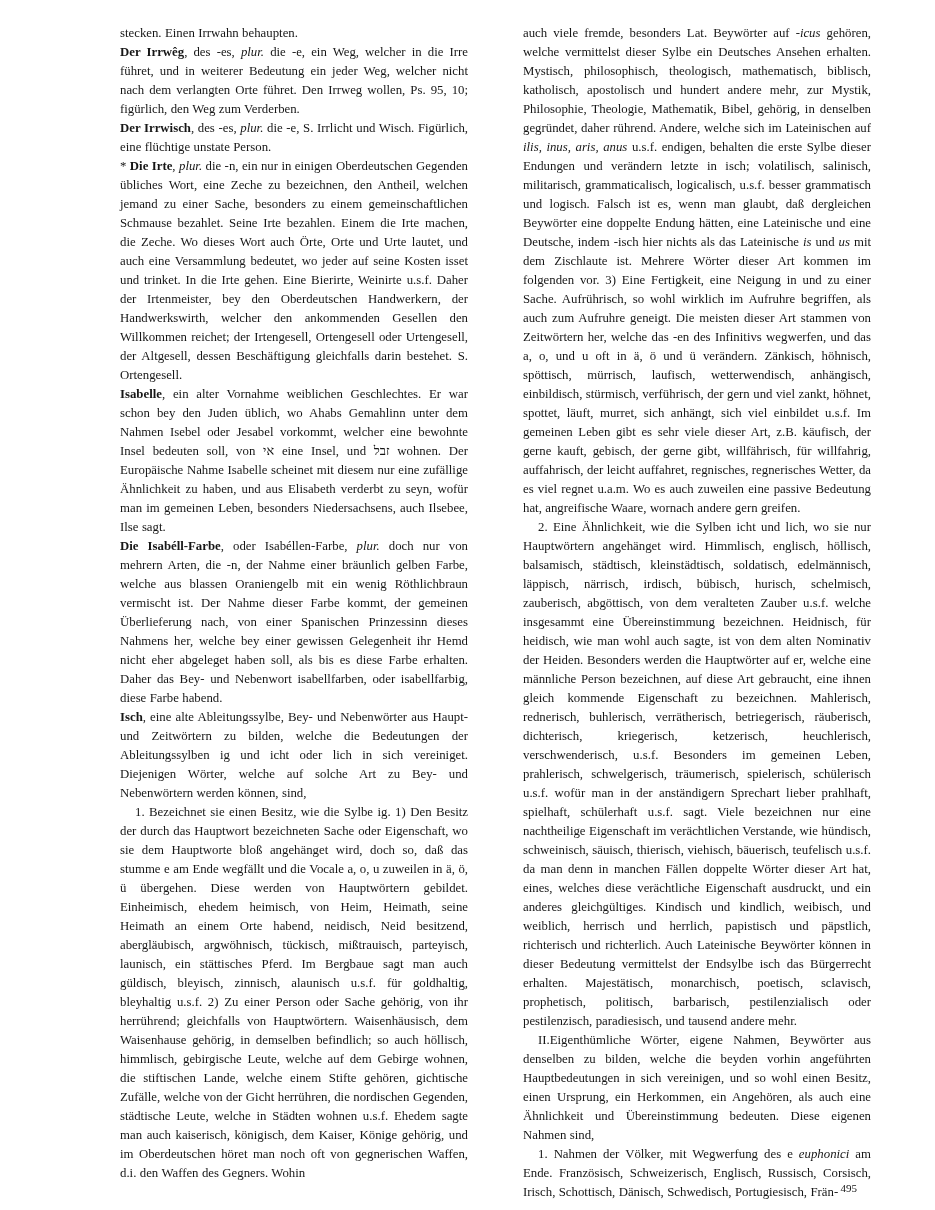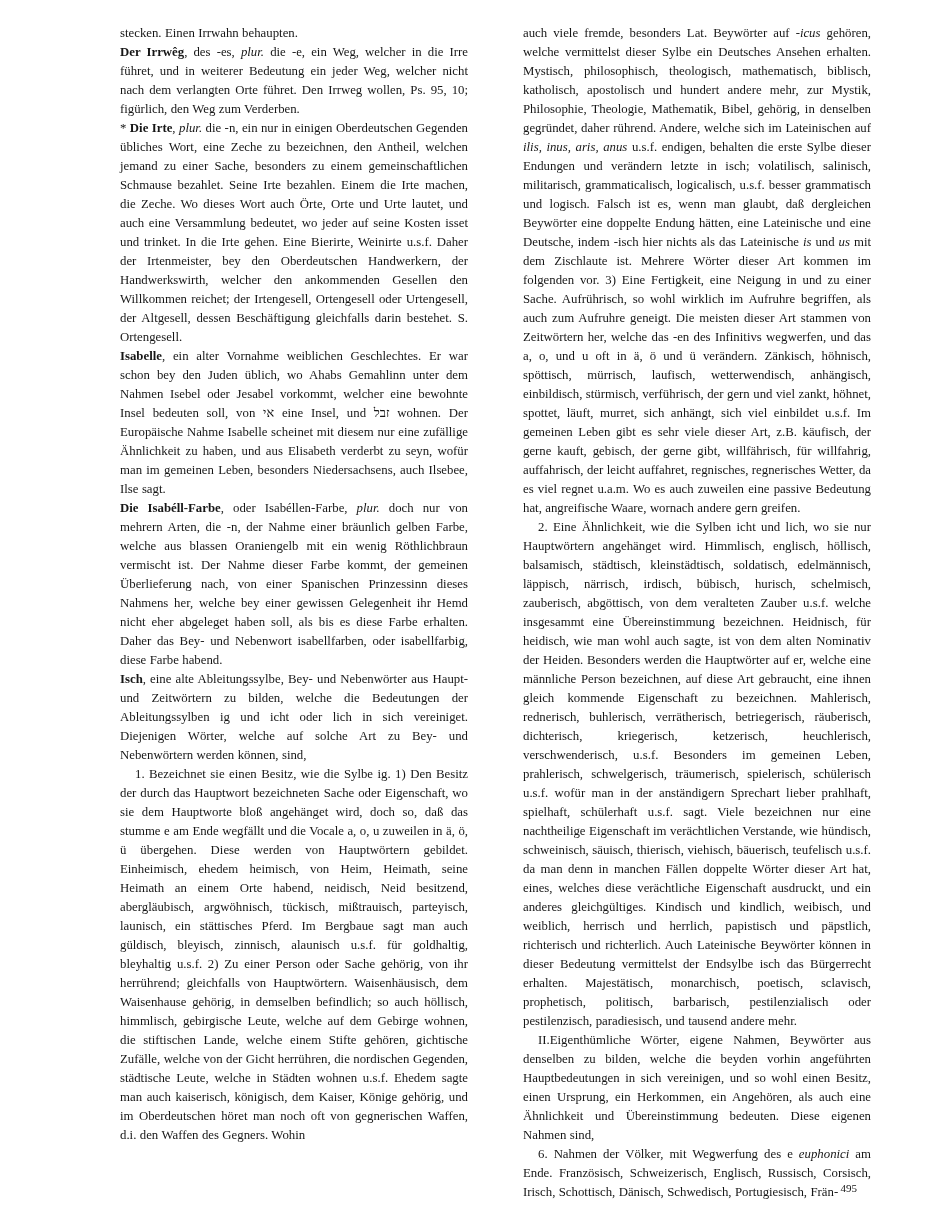--- a/index.html
+++ b/index.html
@@ -50,27 +50,28 @@
   }
 </style>
 </head>
 <body>
 
 <div class="page">
   <div class="columns">
     <div class="column" id="col-left">
         <p class="para"><span>stecken. Einen Irrwahn behaupten.</span></p>
         <p class="para"><span class="bold">Der Irrwêg</span><span>, des -es, </span><span class="italic">plur.</span><span> die -e, ein Weg, welcher in die Irre führet, und in weiterer Bedeutung ein jeder Weg, welcher nicht nach dem verlangten Orte führet. Den Irrweg wollen, Ps. 95, 10; figürlich, den Weg zum Verderben.</span></p>
+        <p class="para"><span class="bold">Der Irrwisch</span><span>, des -es, </span><span class="italic">plur.</span><span> die -e, S. Irrlicht und Wisch. Figürlich, eine flüchtige unstate Person.</span></p>
         <p class="para"><span>* </span><span class="bold">Die Irte</span><span>, </span><span class="italic">plur.</span><span> die -n, ein nur in einigen Oberdeutschen Gegenden übliches Wort, eine Zeche zu bezeichnen, den Antheil, welchen jemand zu einer Sache, besonders zu einem gemeinschaftlichen Schmause bezahlet. Seine Irte bezahlen. Einem die Irte machen, die Zeche. Wo dieses Wort auch Örte, Orte und Urte lautet, und auch eine Versammlung bedeutet, wo jeder auf seine Kosten isset und trinket. In die Irte gehen. Eine Bierirte, Weinirte u.s.f. Daher der Irtenmeister, bey den Oberdeutschen Handwerkern, der Handwerkswirth, welcher den ankommenden Gesellen den Willkommen reichet; der Irtengesell, Ortengesell oder Urtengesell, der Altgesell, dessen Beschäftigung gleichfalls darin bestehet. S. Ortengesell.</span></p>
         <p class="para"><span class="bold">Isabelle</span><span>, ein alter Vornahme weiblichen Geschlechtes. Er war schon bey den Juden üblich, wo Ahabs Gemahlinn unter dem Nahmen Isebel oder Jesabel vorkommt, welcher eine bewohnte Insel bedeuten soll, von </span><span>אי</span><span> eine Insel, und </span><span>זבל</span><span> wohnen. Der Europäische Nahme Isabelle scheinet mit diesem nur eine zufällige Ähnlichkeit zu haben, und aus Elisabeth verderbt zu seyn, wofür man im gemeinen Leben, besonders Niedersachsens, auch Ilsebee, Ilse sagt.</span></p>
         <p class="para"><span class="bold">Die Isabéll-Farbe</span><span>, oder Isabéllen-Farbe, </span><span class="italic">plur.</span><span> doch nur von mehrern Arten, die -n, der Nahme einer bräunlich gelben Farbe, welche aus blassen Oraniengelb mit ein wenig Röthlichbraun vermischt ist. Der Nahme dieser Farbe kommt, der gemeinen Überlieferung nach, von einer Spanischen Prinzessinn dieses Nahmens her, welche bey einer gewissen Gelegenheit ihr Hemd nicht eher abgeleget haben soll, als bis es diese Farbe erhalten. Daher das Bey- und Nebenwort isabellfarben, oder isabellfarbig, diese Farbe habend.</span></p>
         <p class="para"><span class="bold">Isch</span><span>, eine alte Ableitungssylbe, Bey- und Nebenwörter aus Haupt- und Zeitwörtern zu bilden, welche die Bedeutungen der Ableitungssylben ig und icht oder lich in sich vereiniget. Diejenigen Wörter, welche auf solche Art zu Bey- und Nebenwörtern werden können, sind,</span></p>
         <p class="para indent"><span>1. Bezeichnet sie einen Besitz, wie die Sylbe ig. 1) Den Besitz der durch das Hauptwort bezeichneten Sache oder Eigenschaft, wo sie dem Hauptworte bloß angehänget wird, doch so, daß das stumme e am Ende wegfällt und die Vocale a, o, u zuweilen in ä, ö, ü übergehen. Diese werden von Hauptwörtern gebildet. Einheimisch, ehedem heimisch, von Heim, Heimath, seine Heimath an einem Orte habend, neidisch, Neid besitzend, abergläubisch, argwöhnisch, tückisch, mißtrauisch, parteyisch, launisch, ein stättisches Pferd. Im Bergbaue sagt man auch güldisch, bleyisch, zinnisch, alaunisch u.s.f. für goldhaltig, bleyhaltig u.s.f. 2) Zu einer Person oder Sache gehörig, von ihr herrührend; gleichfalls von Hauptwörtern. Waisenhäusisch, dem Waisenhause gehörig, in demselben befindlich; so auch höllisch, himmlisch, gebirgische Leute, welche auf dem Gebirge wohnen, die stiftischen Lande, welche einem Stifte gehören, gichtische Zufälle, welche von der Gicht herrühren, die nordischen Gegenden, städtische Leute, welche in Städten wohnen u.s.f. Ehedem sagte man auch kaiserisch, königisch, dem Kaiser, Könige gehörig, und im Oberdeutschen höret man noch oft von gegnerischen Waffen, d.i. den Waffen des Gegners. Wohin</span></p>
       </div>
     <div class="column" id="col-right">
         <p class="para"><span>auch viele fremde, besonders Lat. Beywörter auf </span><span class="italic">-icus</span><span> gehören, welche vermittelst dieser Sylbe ein Deutsches Ansehen erhalten. Mystisch, philosophisch, theologisch, mathematisch, biblisch, katholisch, apostolisch und hundert andere mehr, zur Mystik, Philosophie, Theologie, Mathematik, Bibel, gehörig, in denselben gegründet, daher rührend. Andere, welche sich im Lateinischen auf </span><span class="italic">ilis, inus, aris, anus</span><span> u.s.f. endigen, behalten die erste Sylbe dieser Endungen und verändern letzte in isch; volatilisch, salinisch, militarisch, grammaticalisch, logicalisch, u.s.f. besser grammatisch und logisch. Falsch ist es, wenn man glaubt, daß dergleichen Beywörter eine doppelte Endung hätten, eine Lateinische und eine Deutsche, indem -isch hier nichts als das Lateinische </span><span class="italic">is</span><span> und </span><span class="italic">us</span><span> mit dem Zischlaute ist. Mehrere Wörter dieser Art kommen im folgenden vor. 3) Eine Fertigkeit, eine Neigung in und zu einer Sache. Aufrührisch, so wohl wirklich im Aufruhre begriffen, als auch zum Aufruhre geneigt. Die meisten dieser Art stammen von Zeitwörtern her, welche das -en des Infinitivs wegwerfen, und das a, o, und u oft in ä, ö und ü verändern. Zänkisch, höhnisch, spöttisch, mürrisch, laufisch, wetterwendisch, anhängisch, einbildisch, stürmisch, verführisch, der gern und viel zankt, höhnet, spottet, läuft, murret, sich anhängt, sich viel einbildet u.s.f. Im gemeinen Leben gibt es sehr viele dieser Art, z.B. käufisch, der gerne kauft, gebisch, der gerne gibt, willfährisch, für willfahrig, auffahrisch, der leicht auffahret, regnisches, regnerisches Wetter, da es viel regnet u.a.m. Wo es auch zuweilen eine passive Bedeutung hat, angreifische Waare, wornach andere gern greifen.</span></p>
         <p class="para indent"><span>2. Eine Ähnlichkeit, wie die Sylben icht und lich, wo sie nur Hauptwörtern angehänget wird. Himmlisch, englisch, höllisch, balsamisch, städtisch, kleinstädtisch, soldatisch, edelmännisch, läppisch, närrisch, irdisch, bübisch, hurisch, schelmisch, zauberisch, abgöttisch, von dem veralteten Zauber u.s.f. welche insgesammt eine Übereinstimmung bezeichnen. Heidnisch, für heidisch, wie man wohl auch sagte, ist von dem alten Nominativ der Heiden. Besonders werden die Hauptwörter auf er, welche eine männliche Person bezeichnen, auf diese Art gebraucht, eine ihnen gleich kommende Eigenschaft zu bezeichnen. Mahlerisch, rednerisch, buhlerisch, verrätherisch, betriegerisch, räuberisch, dichterisch, kriegerisch, ketzerisch, heuchlerisch, verschwenderisch, u.s.f. Besonders im gemeinen Leben, prahlerisch, schwelgerisch, träumerisch, spielerisch, schülerisch u.s.f. wofür man in der anständigern Sprechart lieber prahlhaft, spielhaft, schülerhaft u.s.f. sagt. Viele bezeichnen nur eine nachtheilige Eigenschaft im verächtlichen Verstande, wie hündisch, schweinisch, säuisch, thierisch, viehisch, bäuerisch, teufelisch u.s.f. da man denn in manchen Fällen doppelte Wörter dieser Art hat, eines, welches diese verächtliche Eigenschaft ausdruckt, und ein anderes gleichgültiges. Kindisch und kindlich, weibisch, und weiblich, herrisch und herrlich, papistisch und päpstlich, richterisch und richterlich. Auch Lateinische Beywörter können in dieser Bedeutung vermittelst der Endsylbe isch das Bürgerrecht erhalten. Majestätisch, monarchisch, poetisch, sclavisch, prophetisch, politisch, barbarisch, pestilenzialisch oder pestilenzisch, paradiesisch, und tausend andere mehr.</span></p>
         <p class="para indent"><span>II.Eigenthümliche Wörter, eigene Nahmen, Beywörter aus denselben zu bilden, welche die beyden vorhin angeführten Hauptbedeutungen in sich vereinigen, und so wohl einen Besitz, einen Ursprung, ein Herkommen, ein Angehören, als auch eine Ähnlichkeit und Übereinstimmung bedeuten. Diese eigenen Nahmen sind,</span></p>
-        <p class="para indent"><span>6. Nahmen der Völker, mit Wegwerfung des e </span><span class="italic">euphonici</span><span> am Ende. Französisch, Schweizerisch, Englisch, Russisch, Corsisch, Irisch, Schottisch, Dänisch, Schwedisch, Portugiesisch, Frän-</span></p>
+        <p class="para indent"><span>1. Nahmen der Völker, mit Wegwerfung des e </span><span class="italic">euphonici</span><span> am Ende. Französisch, Schweizerisch, Englisch, Russisch, Corsisch, Irisch, Schottisch, Dänisch, Schwedisch, Portugiesisch, Frän-</span></p>
       </div>
   </div>
   <div class="page-number">495</div>
 </div>
 
 </body></html>

